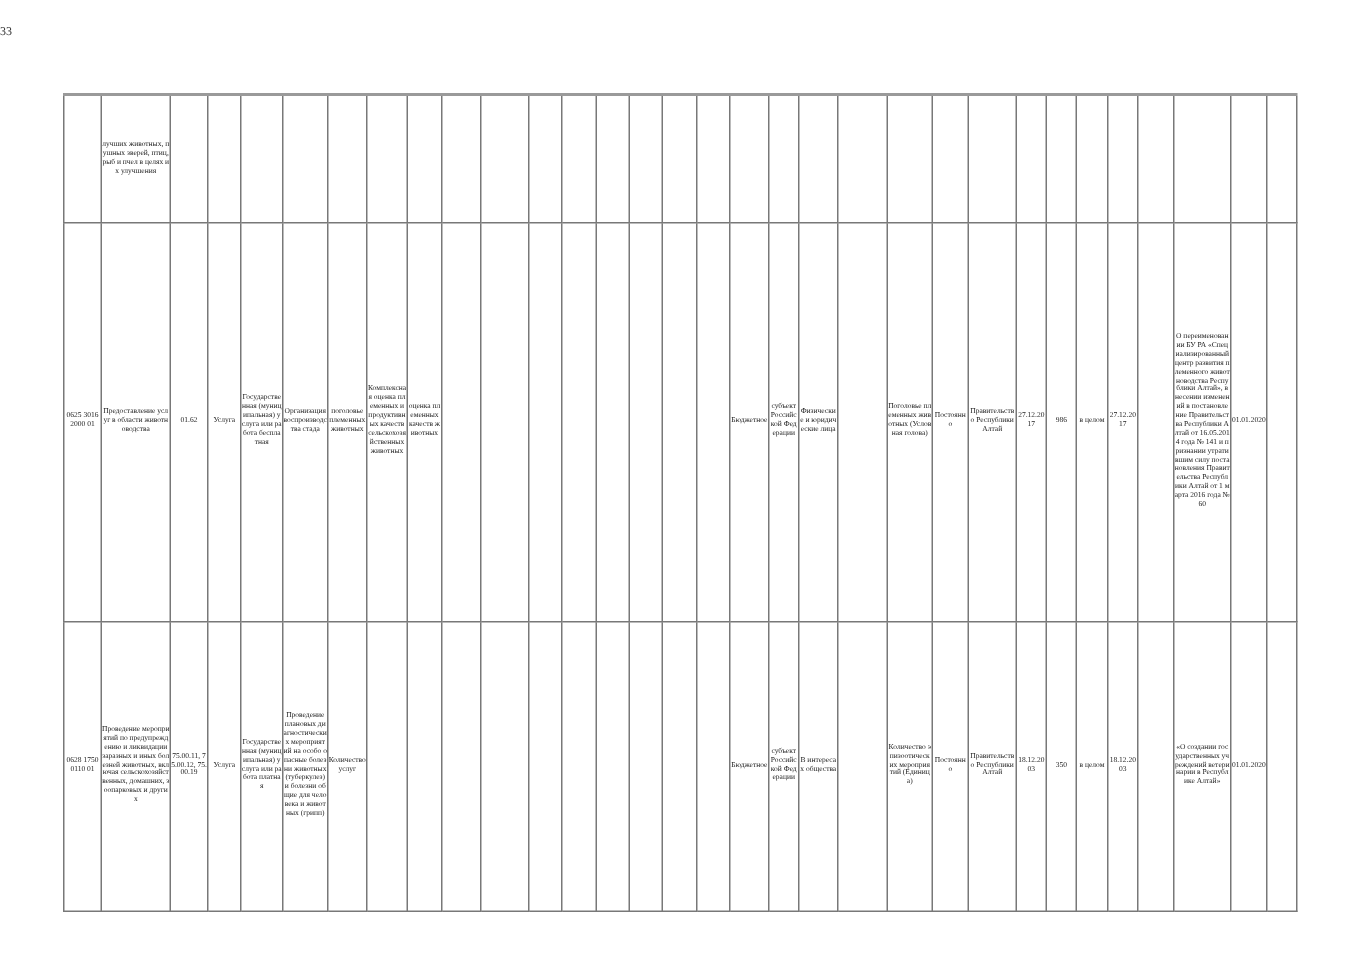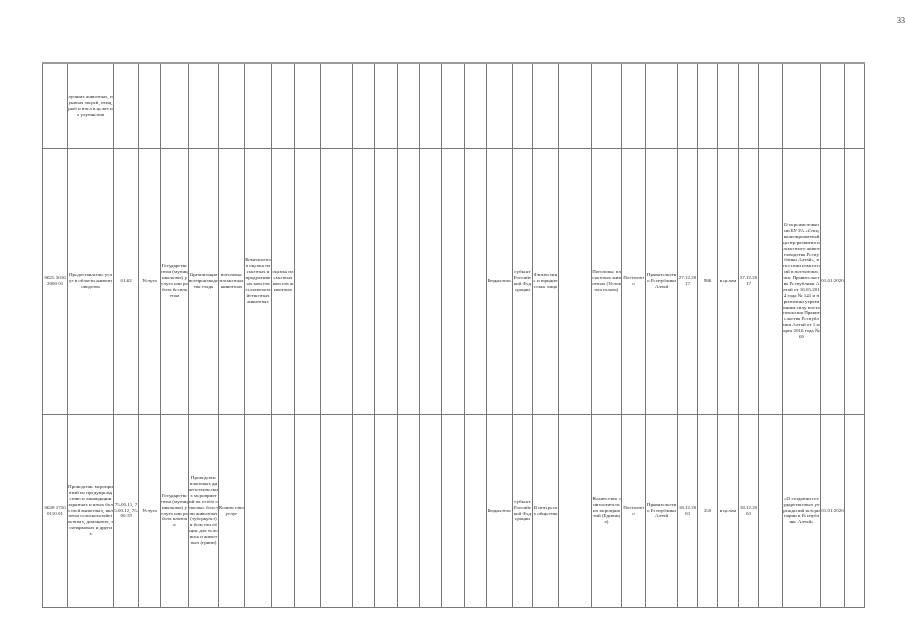--- a/index.html
+++ b/index.html
@@ -1,21 +1,21 @@
 <!DOCTYPE html>
 <html><head>
 <meta charset="utf-8">
 <style>
   html,body{margin:0;padding:0;}
   body{
     width:905px;height:640px;position:relative;background:#ffffff;
     font-family:"Liberation Serif", serif;color:#1f1f1f;overflow:hidden;
   }
   .page-number{
-    position:absolute;top:16px;left:0;width:905px;text-align:right;
+    position:absolute;top:16px;left:0;width:905px;text-align:left;
     font-size:8px;color:#333;
   }
   table.doc-table{
     position:absolute;left:42px;top:62px;width:822px;
     table-layout:fixed;border-collapse:collapse;
     border-top:2px solid #9a9a9a;
   }
   table.doc-table td{
     border:1px solid #787878;
     font-size:5px;line-height:1.18;

